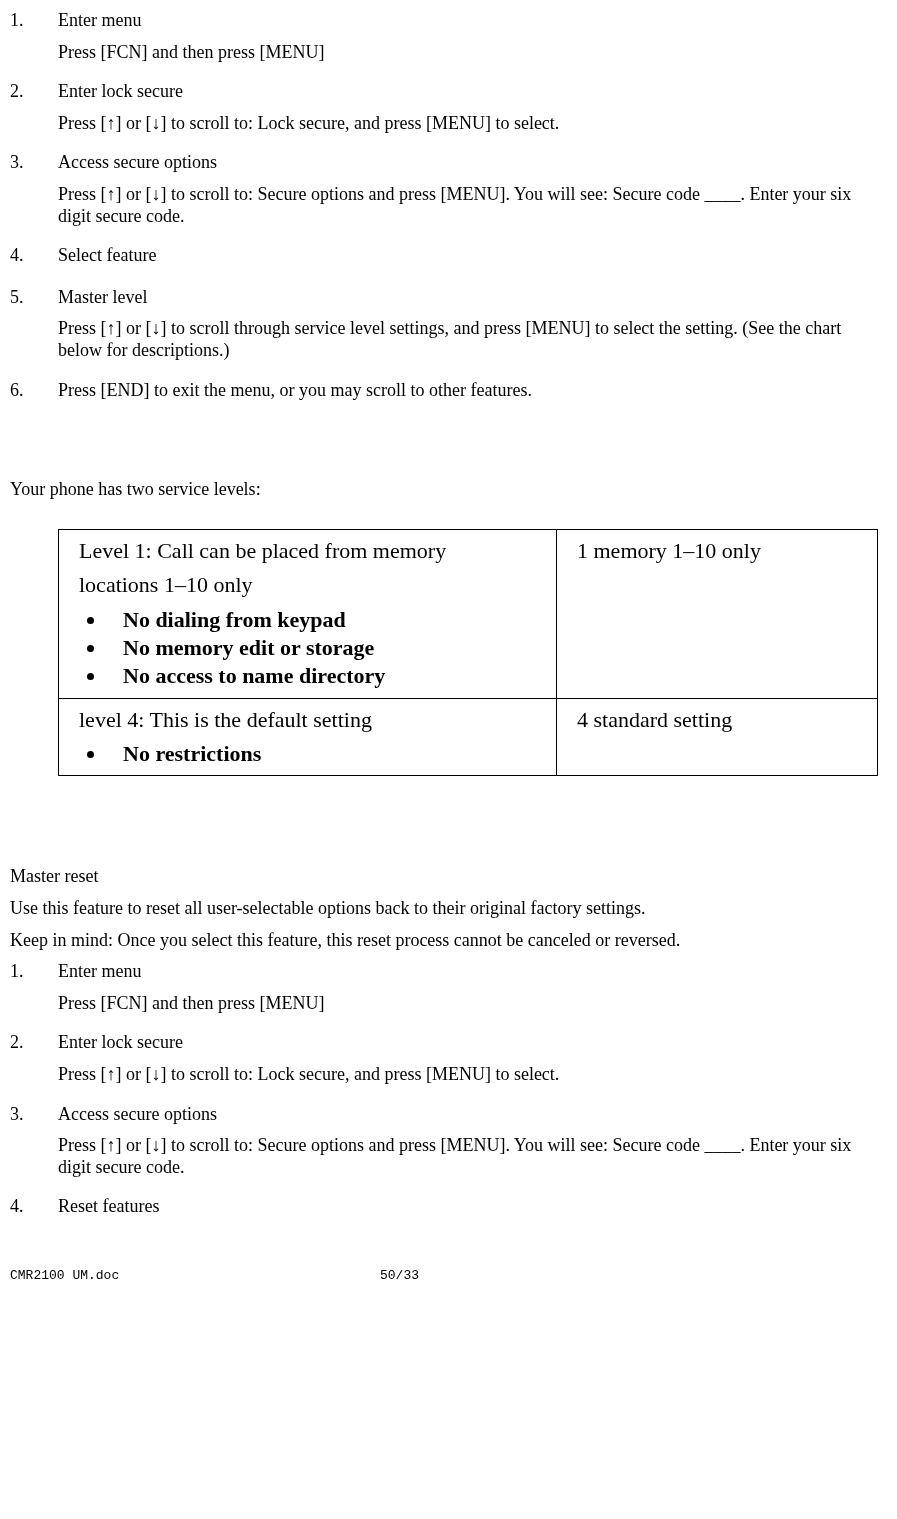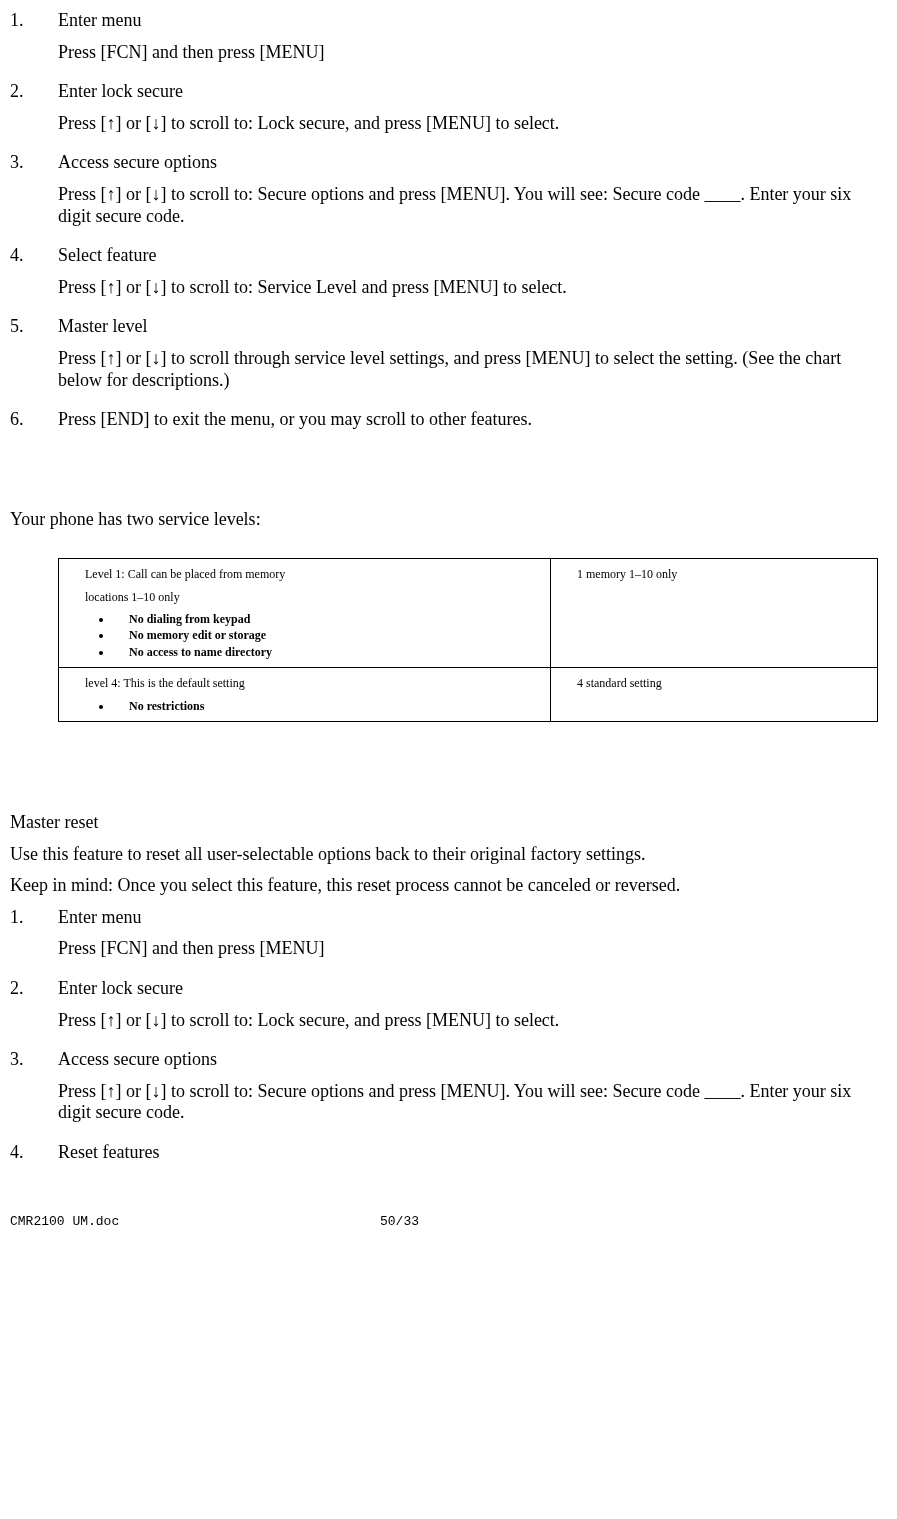--- a/index.html
+++ b/index.html
@@ -38,23 +38,23 @@
   .section-gap-big {
     height: 90px;
   }
   table.levels {
     border-collapse: collapse;
     margin-left: 48px;
     width: 820px;
   }
   table.levels td {
     border: 1px solid #000;
-    padding: 8px 10px 6px 26px;
+    padding: 8px 10px 6px 20px;
     vertical-align: top;
-    font-size: 12px;
+    font-size: 22px;
   }
   table.levels td.right {
     width: 290px;
   }
   .cell-inner p {
     margin: 0 0 8px 0;
   }
   .cell-inner p:last-child { margin-bottom:0; }
   ul.bullets {
     list-style-type: disc;
@@ -96,21 +96,20 @@
   <div class="step-num">3.</div>
   <div class="step-body">
     <div class="step-title">Access secure options</div>
     <div class="step-desc">Press [↑] or [↓] to scroll to: Secure options and press [MENU]. You will see: Secure code ____. Enter your six digit secure code.</div>
   </div>
 </div>
 <div class="step">
   <div class="step-num">4.</div>
   <div class="step-body">
     <div class="step-title">Select feature</div>
-    <div class="step-desc">Press [↑] or [↓] to scroll to: Service Level and press [MENU] to select.</div>
   </div>
 </div>
 <div class="step">
   <div class="step-num">5.</div>
   <div class="step-body">
     <div class="step-title">Master level</div>
     <div class="step-desc">Press [↑] or [↓] to scroll through service level settings, and press [MENU] to select the setting. (See the chart below for descriptions.)</div>
   </div>
 </div>
 <div class="step">

